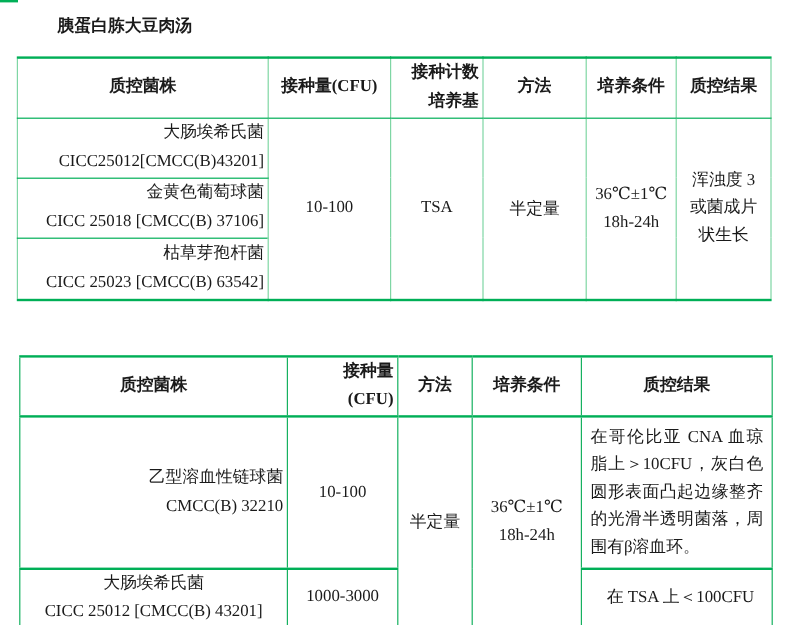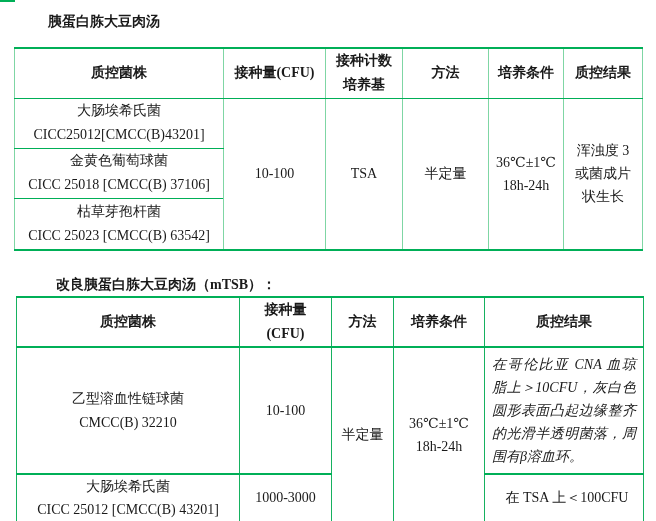--- a/index.html
+++ b/index.html
@@ -39,29 +39,28 @@
   #t1 th,#t1 td{
     border-left:1px solid #7fd6a4;border-right:1px solid #7fd6a4;
     border-top:1px solid #00af57;border-bottom:1px solid #00af57;
   }
   
   #t2 th,#t2 td{
     border-left:1px solid #16b160;border-right:1px solid #16b160;
     border-top:2px solid #00af57;border-bottom:2px solid #00af57;
   }
 
-  .pre{white-space:pre-line;line-height:24px;}
+  .pre{white-space:pre-line;line-height:24px;text-align:right;}
   .pre3{white-space:pre-line;line-height:23px;}
 
   .result-par{
     text-align:justify;
     padding:5px 7px;
     line-height:23px;
     font-size:14px;
-    font-style:italic;
   }
   .result-left{
     text-align:center;
     padding-left:9px;
     font-size:14px;
   }
 </style>
 </head>
 <body>
 
@@ -106,21 +105,20 @@
       <td class="pre">金黄色葡萄球菌
 CICC 25018 [CMCC(B) 37106]</td>
     </tr>
     <tr style="height:52px">
       <td class="pre">枯草芽孢杆菌
 CICC 25023 [CMCC(B) 63542]</td>
     </tr>
   </tbody>
     </table>
 
-  <div id="title2" class="doc-title">改良胰蛋白胨大豆肉汤（mTSB）：</div>
 
   <table id="t2">
     <colgroup>
       <col style="width:223px">
         <col style="width:92px">
         <col style="width:62px">
       <col style="width:91px">
         <col style="width:159px">
     </colgroup>
     <tbody>

